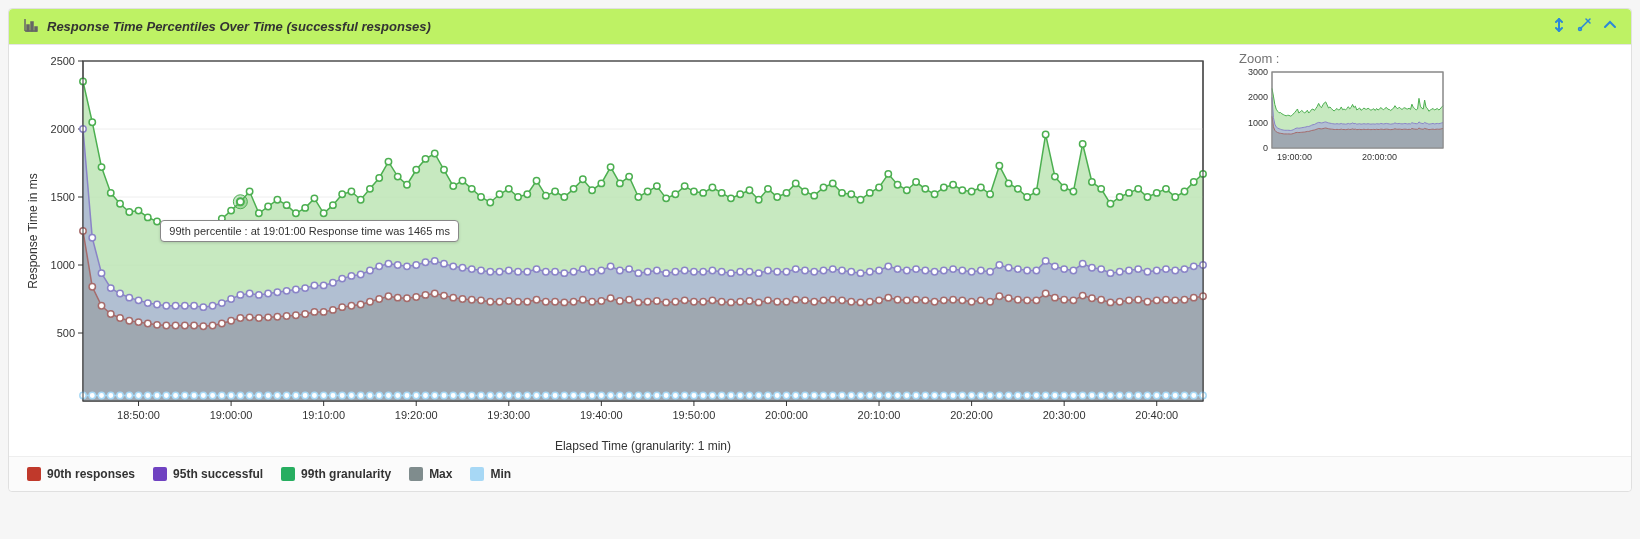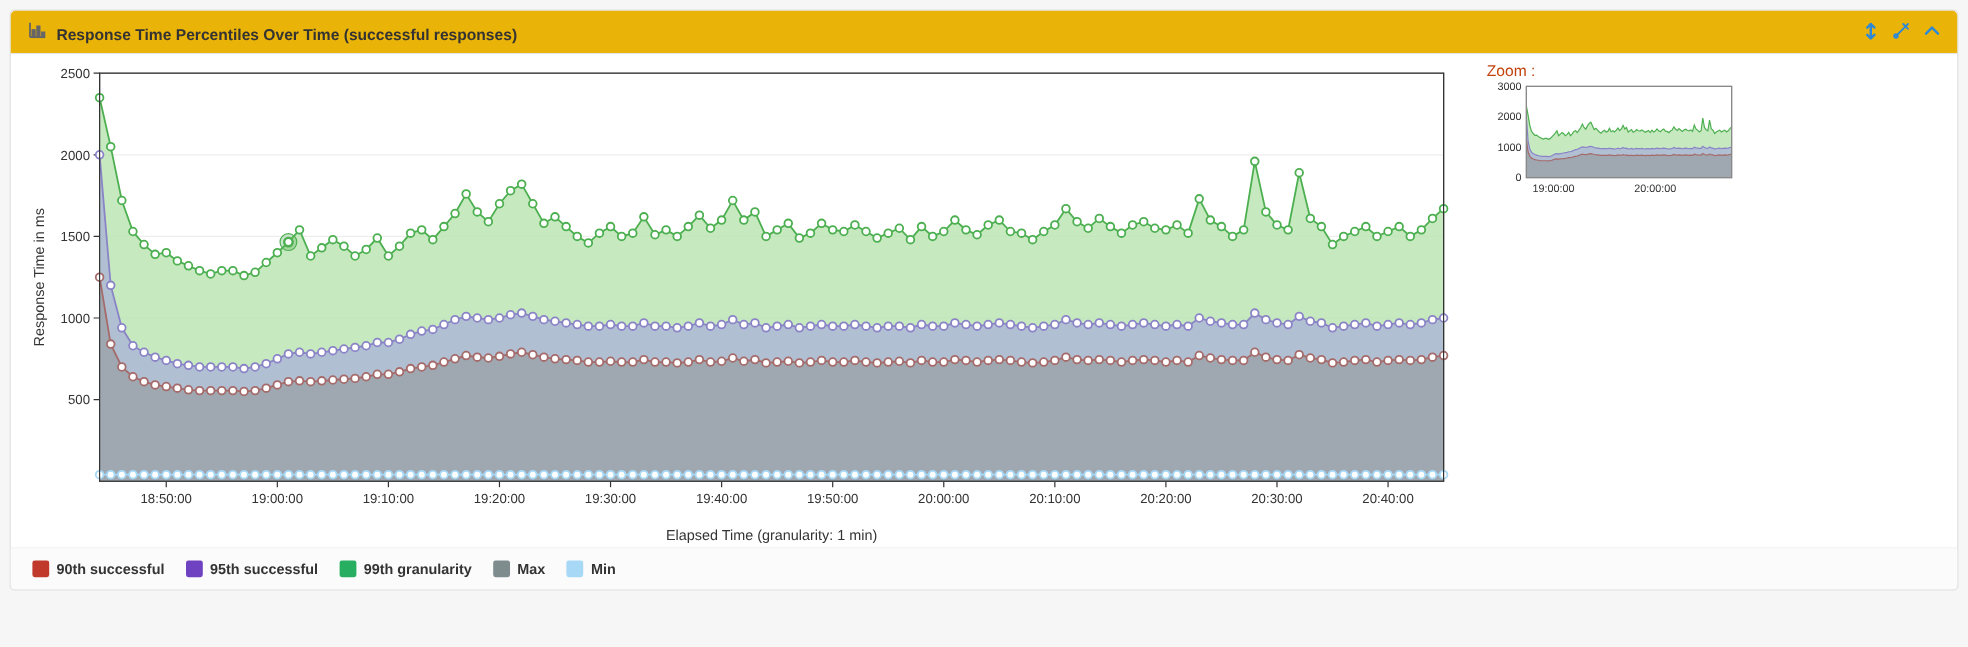--- a/index.html
+++ b/index.html
@@ -12,25 +12,26 @@
   }
   .panel {
     background: #fff;
     border: 1px solid #e0e0e0;
     border-radius: 4px;
     margin: 8px;
     width: 1624px;
   }
   .panel-header {
     display: flex;
-    align-items: flex-end;
+    align-items: center;
     padding: 8px 14px;
-    background: #eab308;
+    background: #bef264;
     border-bottom: 1px solid #e5e5e5;
     border-radius: 4px 4px 0 0;
+    font-style: italic;
   }
   .panel-title {
     font-weight: bold;
     font-size: 13px;
     color: #333;
   }
   .panel-controls {
     margin-left: auto;
     display: flex;
     gap: 12px;
@@ -43,21 +44,21 @@
     padding: 6px 14px 0 14px;
   }
   .chart-main {
     position: relative;
     width: 1190px;
     height: 405px;
   }
   .chart-zoom {
     margin-left: 24px;
   }
-  .zoom-title { font-size: 13px; margin: 0 0 2px 2px; color: #c2410c; }
+  .zoom-title { font-size: 13px; margin: 0 0 2px 2px; color: #737373; }
   .legend-bar {
     display: flex;
     gap: 18px;
     padding: 10px 18px;
     border-top: 1px solid #eee;
     background: #fbfbfb;
     border-radius: 0 0 4px 4px;
   }
   .legend-item { display: flex; align-items: center; gap: 6px; font-weight: bold; font-size: 12px; }
   .swatch { width: 14px; height: 14px; border-radius: 2px; display: inline-block; }
@@ -650,20 +651,23 @@
           <circle cx="1133.719008264463" cy="344.56" r="3.2" fill="#fff" stroke="#a7d8f5" stroke-width="1.5"></circle>
           <circle cx="1142.9752066115702" cy="344.56" r="3.2" fill="#fff" stroke="#a7d8f5" stroke-width="1.5"></circle>
           <circle cx="1152.2314049586776" cy="344.56" r="3.2" fill="#fff" stroke="#a7d8f5" stroke-width="1.5"></circle>
           <circle cx="1161.4876033057851" cy="344.56" r="3.2" fill="#fff" stroke="#a7d8f5" stroke-width="1.5"></circle>
           <circle cx="1170.7438016528927" cy="344.56" r="3.2" fill="#fff" stroke="#a7d8f5" stroke-width="1.5"></circle>
           <circle cx="1180" cy="344.56" r="3.2" fill="#fff" stroke="#a7d8f5" stroke-width="1.5"></circle>
           <circle cx="217.35537190082644" cy="150.76000000000002" r="7" fill="rgba(76,175,80,0.3)" stroke="#4caf50" stroke-width="1"></circle>
           <circle cx="217.35537190082644" cy="150.76000000000002" r="3.5" fill="#fff" stroke="#4caf50" stroke-width="2"></circle>
           <rect x="60" y="10" width="1120" height="340" fill="none" stroke="#333" stroke-width="1"></rect>
         </svg>
+      <div id="tooltip" class="tooltip-box" style="left: 137.355px; top: 168.76px;">
+        <span>99th percentile : at 19:01:00 Response time was 1465 ms</span>
+      </div>
     </div>
     <div class="chart-zoom">
       <div class="zoom-title">Zoom :</div>
       <svg id="zoom-svg" width="210" height="100">
           <rect x="35" y="4" width="171" height="76" fill="#fff" stroke="#888"></rect>
           <text x="31" y="83" text-anchor="end" font-size="9" fill="#333">0</text>
           <text x="31" y="57.66666666666667" text-anchor="end" font-size="9" fill="#333">1000</text>
           <text x="31" y="32.333333333333336" text-anchor="end" font-size="9" fill="#333">2000</text>
           <text x="31" y="7" text-anchor="end" font-size="9" fill="#333">3000</text>
           <path d="M 35 80 L 35 20.46666666666667 L 36.413223140495866 28.066666666666663 L 37.82644628099173 36.42666666666666 L 39.239669421487605 41.24 L 40.65289256198347 43.266666666666666 L 42.06611570247934 44.78666666666667 L 43.47933884297521 44.53333333333333 L 44.892561983471076 45.8 L 46.30578512396694 46.56 L 47.71900826446281 47.32 L 49.132231404958674 47.82666666666667 L 50.54545454545455 47.32 L 51.95867768595041 47.32 L 53.37190082644628 48.08 L 54.78512396694215 47.57333333333333 L 56.19834710743802 46.053333333333335 L 57.611570247933884 44.53333333333333 L 59.02479338842976 42.88666666666666 L 60.438016528925615 40.98666666666667 L 61.85123966942149 45.04 L 63.264462809917354 43.77333333333333 L 64.67768595041322 42.50666666666667 L 66.0909090909091 43.52 L 67.50413223140495 45.04 L 68.91735537190083 44.026666666666664 L 70.3305785123967 42.25333333333334 L 71.74380165289256 45.04 L 73.15702479338843 43.52 L 74.5702479338843 41.49333333333333 L 75.98347107438016 40.98666666666667 L 77.39669421487604 42.50666666666667 L 78.8099173553719 40.48 L 80.22314049586777 38.45333333333333 L 81.63636363636363 35.413333333333334 L 83.04958677685951 38.199999999999996 L 84.46280991735537 39.72 L 85.87603305785123 36.93333333333334 L 87.2892561983471 34.906666666666666 L 88.70247933884298 33.89333333333333 L 90.11570247933884 36.93333333333334 L 91.52892561983471 39.973333333333336 L 92.94214876033058 38.959999999999994 L 94.35537190082644 40.48 L 95.76859504132231 42 L 97.18181818181819 43.01333333333333 L 98.59504132231405 41.49333333333333 L 100.00826446280992 40.48 L 101.42148760330578 42 L 102.83471074380165 41.49333333333333 L 104.24793388429752 38.959999999999994 L 105.6611570247934 41.74666666666667 L 107.07438016528926 40.98666666666667 L 108.48760330578513 42 L 109.90082644628099 40.48 L 111.31404958677686 38.70666666666666 L 112.72727272727272 40.73333333333333 L 114.14049586776859 39.46666666666667 L 115.55371900826447 36.42666666666666 L 116.96694214876034 39.46666666666667 L 118.3801652892562 38.199999999999996 L 119.79338842975207 42 L 121.20661157024793 40.98666666666667 L 122.61983471074379 39.973333333333336 L 124.03305785123968 42.25333333333334 L 125.44628099173553 41.49333333333333 L 126.85950413223141 39.973333333333336 L 128.27272727272725 40.98666666666667 L 129.68595041322317 41.24 L 131.09917355371903 40.22666666666667 L 132.51239669421489 41.24 L 133.92561983471074 42.25333333333334 L 135.3388429752066 41.49333333333333 L 136.75206611570246 40.73333333333333 L 138.16528925619835 42.50666666666667 L 139.5785123966942 40.48 L 140.9917355371901 42 L 142.40495867768595 41.24 L 143.8181818181818 39.46666666666667 L 145.23140495867767 40.98666666666667 L 146.64462809917356 41.74666666666667 L 148.05785123966942 40.22666666666667 L 149.4710743801653 39.46666666666667 L 150.88429752066116 41.24 L 152.29752066115702 41.49333333333333 L 153.71074380165288 42.50666666666667 L 155.12396694214874 41.24 L 156.53719008264463 40.22666666666667 L 157.95041322314052 37.693333333333335 L 159.36363636363637 39.72 L 160.77685950413223 40.73333333333333 L 162.1900826446281 39.21333333333334 L 163.60330578512398 40.48 L 165.01652892561984 41.49333333333333 L 166.4297520661157 40.22666666666667 L 167.84297520661156 39.72 L 169.25619834710744 40.73333333333333 L 170.6694214876033 40.98666666666667 L 172.08264462809916 40.22666666666667 L 173.49586776859505 41.49333333333333 L 174.9090909090909 36.17333333333333 L 176.3223140495868 39.46666666666667 L 177.73553719008265 40.48 L 179.1487603305785 42 L 180.5619834710744 40.98666666666667 L 181.97520661157026 30.346666666666664 L 183.38842975206612 38.199999999999996 L 184.80165289256198 40.22666666666667 L 186.21487603305786 40.98666666666667 L 187.62809917355372 32.12 L 189.04132231404958 39.21333333333334 L 190.45454545454544 40.48 L 191.86776859504133 43.266666666666666 L 193.28099173553719 42 L 194.69421487603304 41.24 L 196.10743801652893 40.48 L 197.5206611570248 42 L 198.93388429752068 41.24 L 200.34710743801654 40.48 L 201.7603305785124 42 L 203.17355371900828 40.98666666666667 L 204.58677685950414 39.21333333333334 L 206 37.693333333333335 L 206 80 Z" fill="#b9e3b0" fill-opacity="0.8"></path>
@@ -675,21 +679,21 @@
           <text x="57.611570247933884" y="92" text-anchor="middle" font-size="9" fill="#333">19:00:00</text>
           <text x="142.40495867768595" y="92" text-anchor="middle" font-size="9" fill="#333">20:00:00</text>
           <rect x="35" y="4" width="171" height="76" fill="none" stroke="#888"></rect>
         </svg>
     </div>
   </div>
 
   <div class="legend-bar" id="legend-bar">
       <div class="legend-item">
         <span class="swatch" style="background: rgb(192, 57, 43);"></span>
-        <span>90th successful</span>
+        <span>90th responses</span>
       </div>
       <div class="legend-item">
         <span class="swatch" style="background: rgb(111, 66, 193);"></span>
         <span>95th successful</span>
       </div>
       <div class="legend-item">
         <span class="swatch" style="background: rgb(39, 174, 96);"></span>
         <span>99th granularity</span>
       </div>
       <div class="legend-item">

